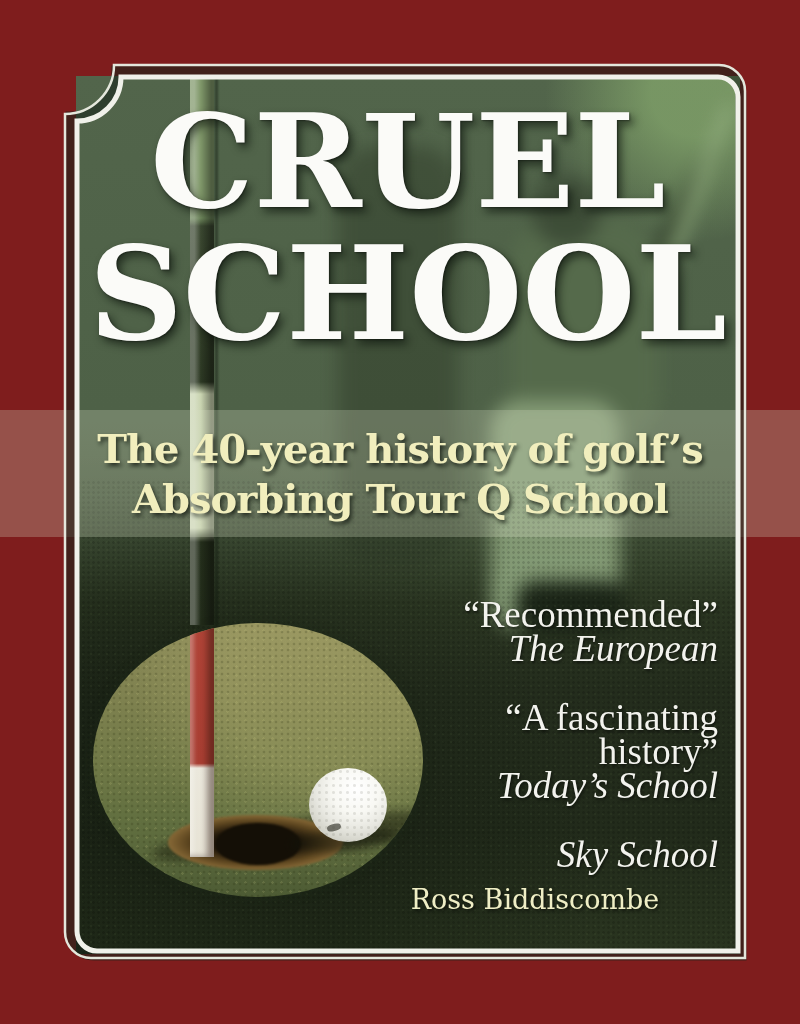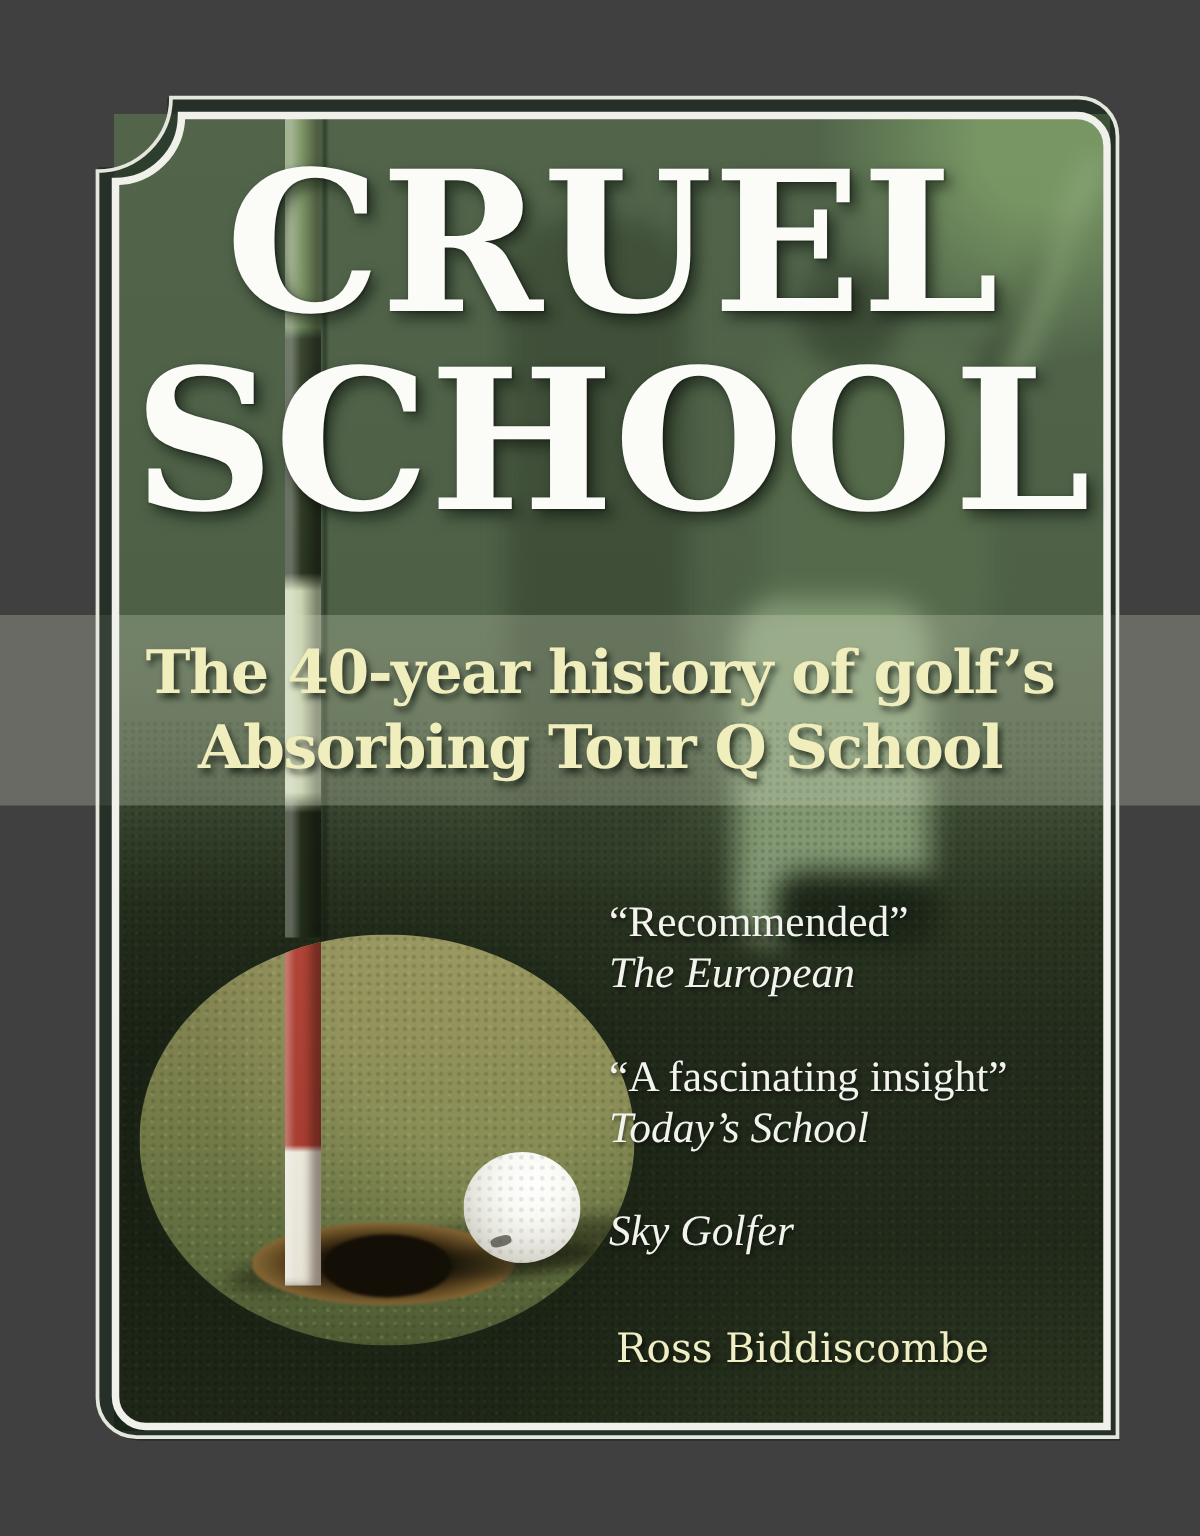--- a/index.html
+++ b/index.html
@@ -1,17 +1,17 @@
 <!DOCTYPE html>
 <html><head>
 <meta charset="utf-8">
 <style>
   html,body{margin:0;padding:0;background:#0e2316;}
   .page{position:relative;width:800px;height:1024px;overflow:hidden;
-        background:#404040;font-family:"DejaVu Serif",serif;}
+        background:#7f1d1d;font-family:"DejaVu Serif",serif;}
 
   
   .photo{position:absolute;left:76px;top:76px;width:664px;height:878px;overflow:hidden;
     background:
       radial-gradient(circle at 93% 2%, rgba(150,190,120,.55) 0 4%, rgba(150,190,120,0) 14%),
       radial-gradient(circle at 8% 95%, rgba(10,16,8,.35) 0 20%, rgba(10,16,8,0) 45%),
       linear-gradient(180deg,#52654b 0%,#4e6147 38%,#48593f 48%,#3a4831 54%,
                       #2b3622 60%,#242d1d 70%,#222b1b 86%,#2a3520 100%);}
   .golfer{position:absolute;inset:0;filter:blur(9px);opacity:.95;}
   .g-shadowcol{position:absolute;left:262px;top:70px;width:120px;height:420px;background:rgba(42,54,36,.45);border-radius:40px;}
@@ -72,22 +72,22 @@
   .title{position:absolute;left:76px;top:96px;width:664px;margin:0;text-align:center;
     font-family:"DejaVu Serif",serif;font-weight:bold;font-size:130px;line-height:132px;
     color:#fbfbf8;letter-spacing:0;
     text-shadow:4px 5px 9px rgba(12,20,12,.65),1px 1px 2px rgba(0,0,0,.45);}
   .title span{display:block;}
   .subtitle{position:absolute;left:0;top:410px;width:800px;height:127px;display:flex;flex-direction:column;
     justify-content:center;align-items:center;text-align:center;
     font-family:"DejaVu Serif",serif;font-weight:bold;font-size:40px;line-height:50px;
     color:#f1eebd;letter-spacing:-1px;
     text-shadow:2px 3px 4px rgba(10,16,8,.7);}
-  .quotes{position:absolute;left:406px;top:598px;width:312px;text-align:left;
-    font-family:"Liberation Serif",serif;font-size:29px;line-height:34px;color:#f3f3ee;
+  .quotes{position:absolute;left:406px;top:598px;width:312px;text-align:right;
+    font-family:"Liberation Serif",serif;font-size:37px;line-height:34px;color:#f3f3ee;
     text-shadow:1px 2px 3px rgba(0,0,0,.55);}
   .quote-block{margin-bottom:35px;}
   .quote-source{font-style:italic;}
   .author{position:absolute;left:370px;top:884px;width:330px;text-align:center;
     font-family:"DejaVu Serif",serif;font-size:27px;color:#efeec5;
     text-shadow:2px 2px 3px rgba(0,0,0,.55);}
 </style>
 </head>
 <body>
 
@@ -137,23 +137,23 @@
     <span>The 40-year history of golf’s</span>
     <span>Absorbing Tour Q School</span>
   </div>
 
   <div class="quotes">
     <div class="quote-block">
       <div class="quote-text">“Recommended”</div>
       <div class="quote-source">The European</div>
     </div>
     <div class="quote-block">
-      <div class="quote-text">“A fascinating insight”</div>
+      <div class="quote-text">“A fascinating history”</div>
       <div class="quote-source">Today’s School</div>
     </div>
     <div class="quote-block">
-      <div class="quote-source">Sky Golfer</div>
+      <div class="quote-source">Sky School</div>
     </div>
   </div>
 
   <div class="author">Ross Biddiscombe</div>
 
 </div>
 
 </body></html>

